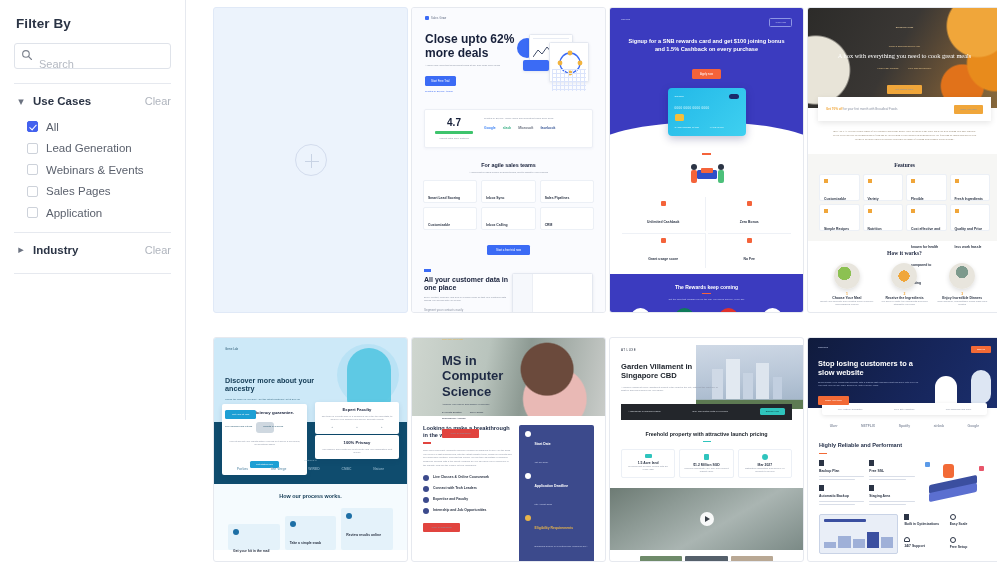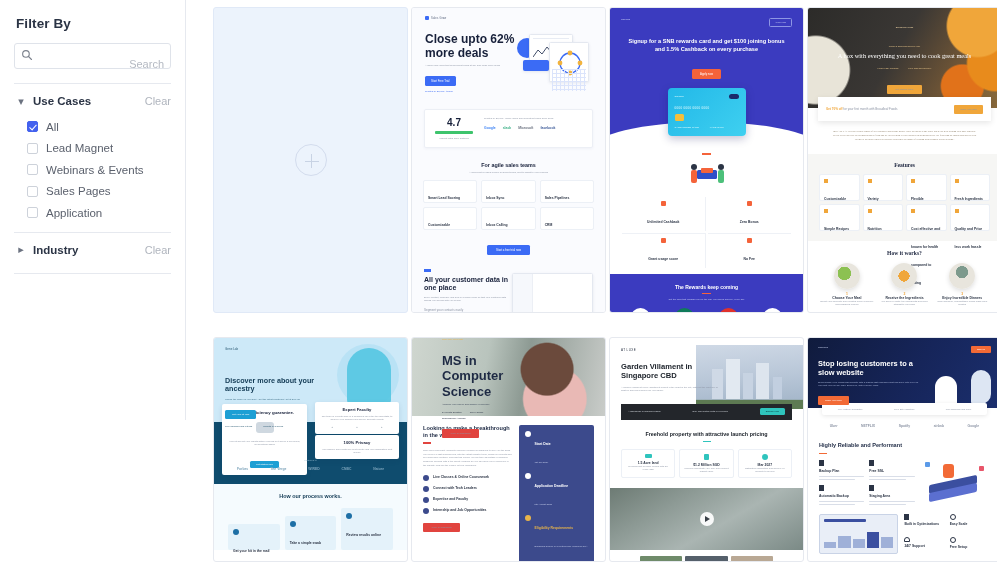--- a/index.html
+++ b/index.html
@@ -28,21 +28,20 @@
   .search-wrap {
     position: relative; height: 26px; margin-bottom: 14px;
   }
   .search-box {
     width: 100%; height: 26px;
     border: 1px solid #dfe3ea; border-radius: 3px;
     background: #fff; padding: 16px 6px 0 24px;
     font-size: 11px; color: #2b3445;
     font-family: "Liberation Sans", sans-serif;
     outline: none;
-    text-align: right;
   }
   .search-box::placeholder { color: #b4b9c2; }
   .search-icon {
     position: absolute; left: 7px; top: 6px;
     width: 12px; height: 12px; color: #7b818c;
   }
   .divider { height: 1px; background: #e6e9ef; margin: 0 0 0 0; }
 
   .group-head {
     display: flex; align-items: center;
@@ -284,21 +283,21 @@
       <span class="group-name">Use Cases</span>
       <span class="clear-link">Clear</span>
     </div>
 
     <div class="opt">
       <span class="cb checked"></span>
       <span class="opt-label">All</span>
     </div>
     <div class="opt">
       <span class="cb"></span>
-      <span class="opt-label">Lead Magnet</span>
+      <span class="opt-label">Lead Generation</span>
     </div>
     <div class="opt">
       <span class="cb"></span>
       <span class="opt-label">Webinars &amp; Events</span>
     </div>
     <div class="opt">
       <span class="cb"></span>
       <span class="opt-label">Sales Pages</span>
     </div>
     <div class="opt">

